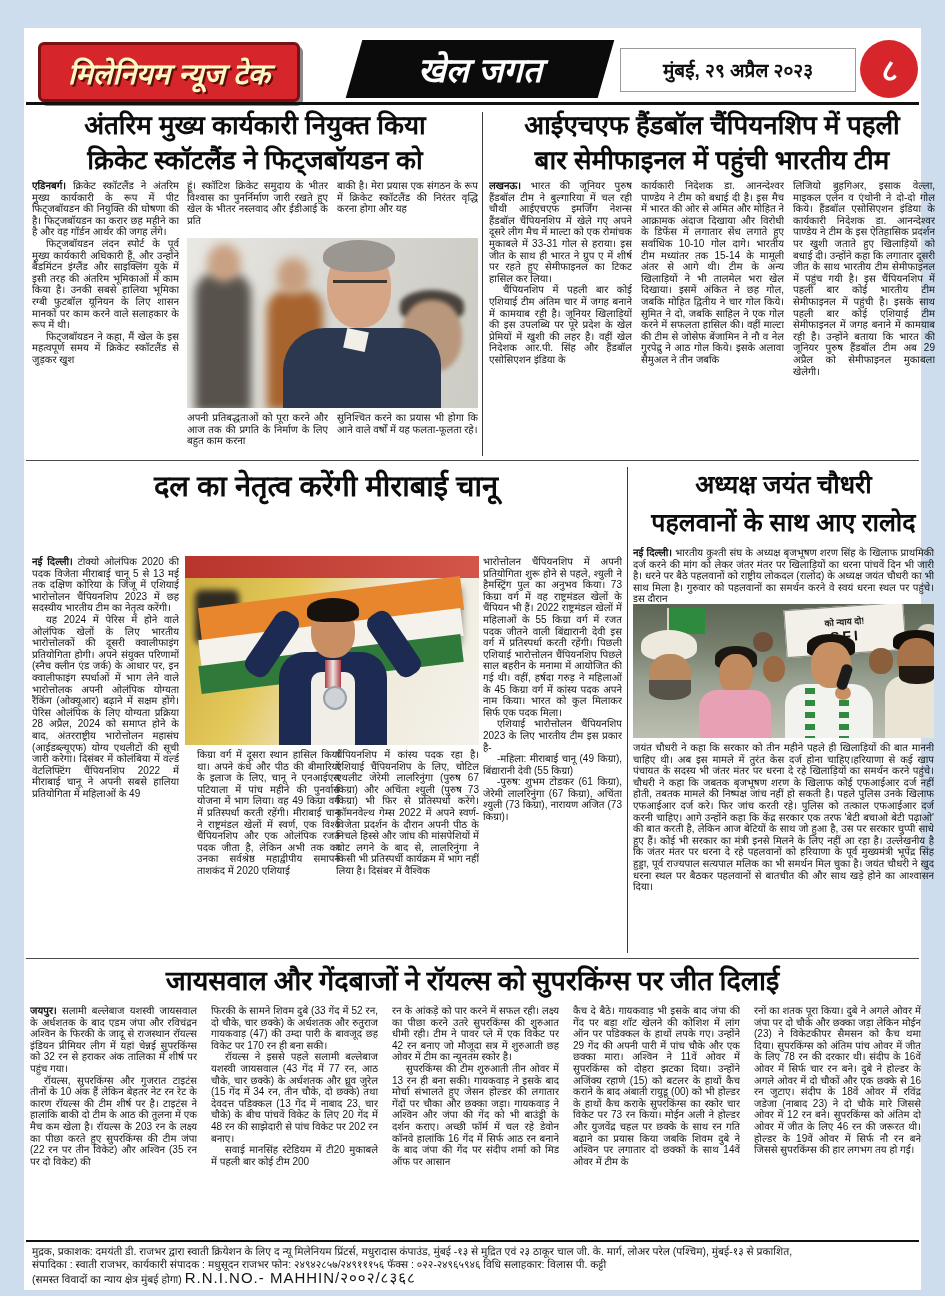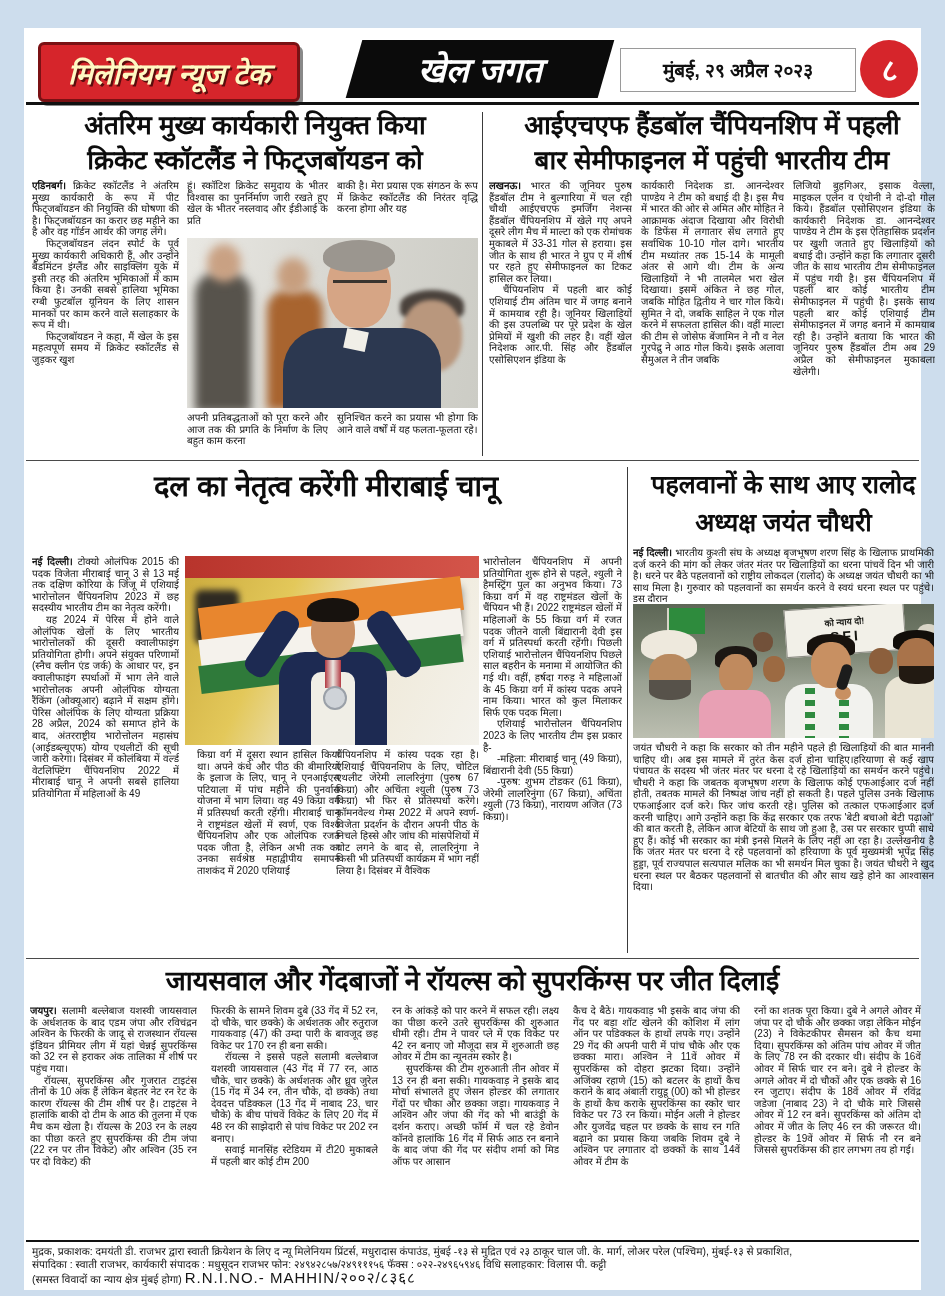--- a/index.html
+++ b/index.html
@@ -173,21 +173,21 @@
     <div class="abs bt" style="left:769px;top:152px;width:142px;height:278px;">
         <p class="noind">लिजियो बुहगिअर, इसाक वेल्ला, माइकल एलेन व एंथोनी ने दो-दो गोल किये। हैंडबॉल एसोसिएशन इंडिया के कार्यकारी निदेशक डा. आनन्देश्वर पाण्डेय ने टीम के इस ऐतिहासिक प्रदर्शन पर खुशी जताते हुए खिलाड़ियों को बधाई दी। उन्होंने कहा कि लगातार दूसरी जीत के साथ भारतीय टीम सेमीफाइनल में पहुंच गयी है। इस चैंपियनशिप में पहली बार कोई भारतीय टीम सेमीफाइनल में पहुंची है। इसके साथ पहली बार कोई एशियाई टीम सेमीफाइनल में जगह बनाने में कामयाब रही है। उन्होंने बताया कि भारत की जूनियर पुरुष हैंडबॉल टीम अब 29 अप्रैल को सेमीफाइनल मुकाबला खेलेगी।</p>
       </div>
 
     <div class="abs hrule" style="left:2px;top:432px;width:893px;"></div>
 
     <div class="abs hl hl2" style="left:6px;top:437px;width:592px;">
       <div>दल का नेतृत्व करेंगी मीराबाई चानू</div>
     </div>
     <div class="abs bt" style="left:8px;top:528px;width:147px;height:398px;">
-      <p class="noind"><span class="dl">नई दिल्ली।</span> <span>टोक्यो ओलंपिक 2015 की पदक विजेता मीराबाई चानू 3 से 13 मई तक दक्षिण कोरिया के जिंजू में एशियाई भारोत्तोलन चैंपियनशिप 2023 में छह सदस्यीय भारतीय टीम का नेतृत्व करेंगी।</span></p>
+      <p class="noind"><span class="dl">नई दिल्ली।</span> <span>टोक्यो ओलंपिक 2020 की पदक विजेता मीराबाई चानू 5 से 13 मई तक दक्षिण कोरिया के जिंजू में एशियाई भारोत्तोलन चैंपियनशिप 2023 में छह सदस्यीय भारतीय टीम का नेतृत्व करेंगी।</span></p>
       <p>यह 2024 में पेरिस में होने वाले ओलंपिक खेलों के लिए भारतीय भारोत्तोलकों की दूसरी क्वालीफाइंग प्रतियोगिता होगी। अपने संयुक्त परिणामों (स्नैच क्लीन एंड जर्क) के आधार पर, इन क्वालीफाइंग स्पर्धाओं में भाग लेने वाले भारोत्तोलक अपनी ओलंपिक योग्यता रैंकिंग (ओक्यूआर) बढ़ाने में सक्षम होंगे। पेरिस ओलंपिक के लिए योग्यता प्रक्रिया 28 अप्रैल, 2024 को समाप्त होने के बाद, अंतरराष्ट्रीय भारोत्तोलन महासंघ (आईडब्ल्यूएफ) योग्य एथलीटों की सूची जारी करेगा। दिसंबर में कोलंबिया में वर्ल्ड वेटलिफ्टिंग चैंपियनशिप 2022 में मीराबाई चानू ने अपनी सबसे हालिया प्रतियोगिता में महिलाओं के 49</p>
     </div>
     <div class="abs" style="left:161px;top:528px;width:294px;height:398px;">
       <div class="ph ph2" style="left:0;top:0;width:294px;height:189px;">
         <div class="redtop"></div>
         <div class="dark1"></div>
           <div class="dark2"></div>
         <div class="f1"></div>
         <div class="f2"></div>
         <div class="f3"></div>
@@ -211,22 +211,22 @@
     <div class="abs bt" style="left:459px;top:528px;width:139px;height:398px;">
       <p class="noind">भारोत्तोलन चैंपियनशिप में अपनी प्रतियोगिता शुरू होने से पहले, श्युली ने हैमस्ट्रिंग पुल का अनुभव किया। 73 किग्रा वर्ग में वह राष्ट्रमंडल खेलों के चैंपियन भी हैं। 2022 राष्ट्रमंडल खेलों में महिलाओं के 55 किग्रा वर्ग में रजत पदक जीतने वाली बिंद्यारानी देवी इस वर्ग में प्रतिस्पर्धा करती रहेंगी। पिछली एशियाई भारोत्तोलन चैंपियनशिप पिछले साल बहरीन के मनामा में आयोजित की गई थी। वहीं, हर्षदा गरुड़ ने महिलाओं के 45 किग्रा वर्ग में कांस्य पदक अपने नाम किया। भारत को कुल मिलाकर सिर्फ एक पदक मिला।</p>
       <p>एशियाई भारोत्तोलन चैंपियनशिप 2023 के लिए भारतीय टीम इस प्रकार है-</p>
       <p>-महिला: मीराबाई चानू (49 किग्रा), बिंद्यारानी देवी (55 किग्रा)</p>
       <p>-पुरुष: शुभम टोडकर (61 किग्रा), जेरेमी लालरिनुंगा (67 किग्रा), अचिंता श्युली (73 किग्रा), नारायण अजित (73 किग्रा)।</p>
     </div>
 
     <div class="abs vrule" style="left:603px;top:439px;height:486px;"></div>
 
     <div class="abs hl hl3" style="left:609px;top:437px;width:301px;">
+      <div>अध्यक्ष जयंत चौधरी</div>
       <div>पहलवानों के साथ आए रालोद</div>
-      <div>अध्यक्ष जयंत चौधरी</div>
     </div>
     <div class="abs bt" style="left:609px;top:519px;width:301px;height:55px;">
       <p class="noind"><span class="dl">नई दिल्ली।</span> <span>भारतीय कुश्ती संघ के अध्यक्ष बृजभूषण शरण सिंह के खिलाफ प्राथमिकी दर्ज करने की मांग को लेकर जंतर मंतर पर खिलाड़ियों का धरना पांचवें दिन भी जारी है। धरने पर बैठे पहलवानों को राष्ट्रीय लोकदल (रालोद) के अध्यक्ष जयंत चौधरी का भी साथ मिला है। गुरुवार को पहलवानों का समर्थन करने वे स्वयं धरना स्थल पर पहुंचे। इस दौरान</span></p>
     </div>
     <div class="ph ph3 abs" style="left:609px;top:576px;width:301px;height:134px;">
       <div class="pole"></div>
       <div class="flag"></div>
       <div class="placard">
         <div class="l1">को न्याय दो!</div>
         <div class="l2">SFI</div>

